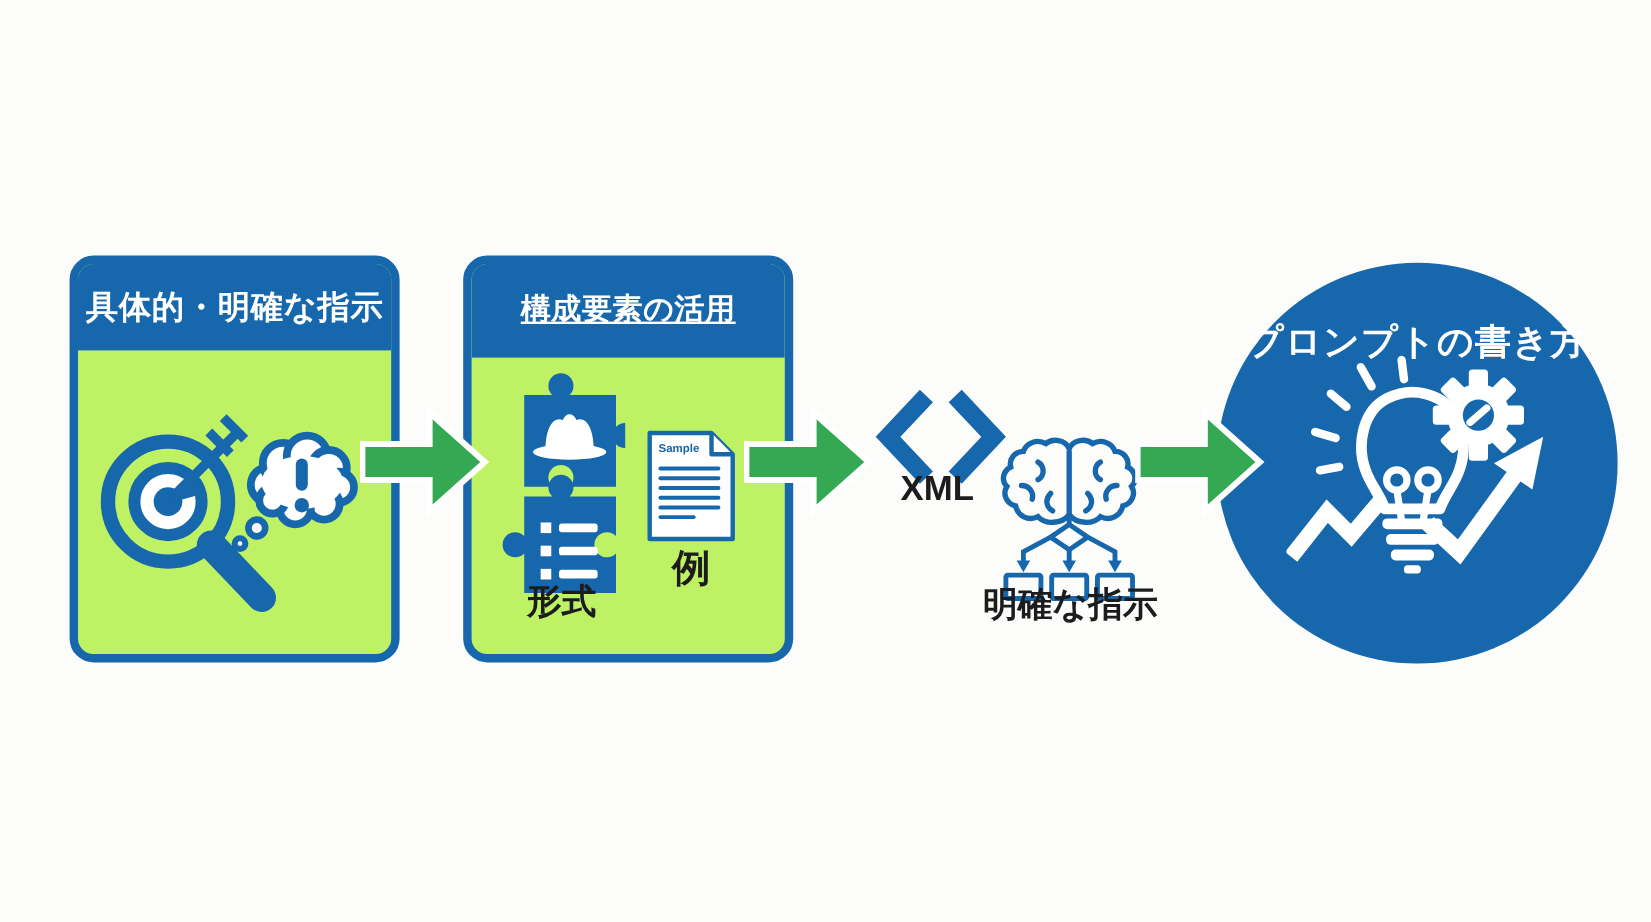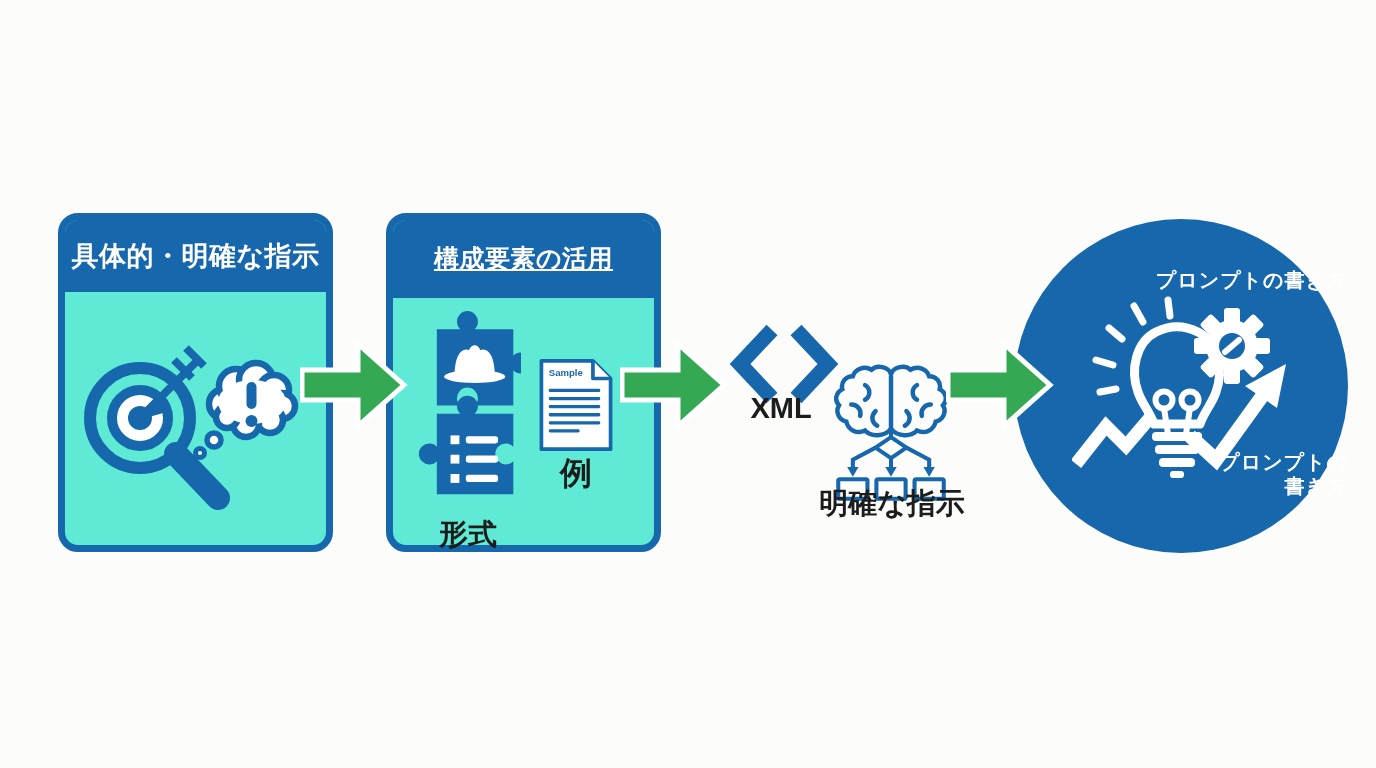--- a/index.html
+++ b/index.html
@@ -3,43 +3,43 @@
 <meta charset="utf-8">
 <style>
   html,body{margin:0;padding:0;background:#e8e8e8;}
   .canvas{
     position:relative;width:1376px;height:768px;overflow:hidden;
     background:#fcfcfa;
     font-family:"Liberation Sans","DejaVu Sans",sans-serif;
   }
   .stage{
     position:absolute;top:213px;width:275px;height:339px;
-    background:#5eead4;border:7px solid #1667ac;border-radius:20px;
+    background:#bef264;border:7px solid #1667ac;border-radius:20px;
     overflow:hidden;box-sizing:border-box;z-index:2;
   }
   .stage-header{
     background:#1667ac;color:#ffffff;font-weight:700;
     display:flex;flex-direction:column;align-items:center;justify-content:center;
     text-align:center;letter-spacing:0.5px;
   }
   .h1line{height:72px;font-size:27px;}
   .h2line{height:78px;font-size:25px;line-height:1.26;text-decoration:underline;}
   .stage-body{position:relative;width:100%;height:100%;}
   .caption{
     position:absolute;transform:translateX(-50%);
     color:#1c1c1c;font-size:29px;font-weight:800;white-space:nowrap;z-index:3;
   }
   .arrow{position:absolute;z-index:6;}
   .result-circle{
     position:absolute;left:1014px;top:219px;width:334px;height:334px;
     background:#1667ac;border-radius:50%;z-index:4;
   }
   .circle-text{
-    position:absolute;left:0;width:100%;text-align:right;color:#ffffff;
-    font-weight:800;font-size:20px;line-height:1.2;letter-spacing:1px;z-index:5;
+    position:absolute;left:0;width:100%;text-align:center;color:#ffffff;
+    font-weight:800;font-size:30px;line-height:1.2;letter-spacing:1px;z-index:5;
   }
   .icon-abs{position:absolute;z-index:2;}
   svg{display:block;}
 </style>
 </head>
 <body>
 
 <div class="canvas">
 
   <div class="stage" style="left:58px;">
@@ -116,21 +116,21 @@
       <rect x="16" y="44" width="70" height="4.5" rx="2"></rect>
       <rect x="16" y="55" width="70" height="4.5" rx="2"></rect>
       <rect x="16" y="66" width="70" height="4.5" rx="2"></rect>
       <rect x="16" y="77" width="70" height="4.5" rx="2"></rect>
       <rect x="16" y="88" width="70" height="4.5" rx="2"></rect>
       <rect x="16" y="99" width="42" height="4.5" rx="2"></rect>
     </g>
   </svg>
 
   <div class="caption" style="left:576px;top:452px;font-size:32px;">例</div>
-  <div class="caption" style="left:468px;top:515px;">形式</div>
+  <div class="caption" style="left:468px;top:482px;">形式</div>
 
 
   <svg class="icon-abs" style="left:728px;top:324px;z-index:3;" width="112" height="80" viewBox="0 0 112 80">
     <polyline points="44,6 12,40 44,74" fill="none" stroke="#1667ac" stroke-width="15" stroke-linejoin="miter"></polyline>
     <polyline points="68,6 100,40 68,74" fill="none" stroke="#1667ac" stroke-width="15" stroke-linejoin="miter"></polyline>
   </svg>
   <div class="caption" style="left:781px;top:392px;">XML</div>
 
   <svg class="icon-abs" style="left:822px;top:364px;z-index:3;" width="138" height="138" viewBox="0 0 170 170">
     <g id="bh" stroke="#1667ac" stroke-width="5.5" fill="none" stroke-linecap="round">
@@ -207,24 +207,20 @@
       <circle r="13" fill="#1667ac"></circle>
       <line x1="-7" y1="6" x2="7" y2="-6" stroke="#ffffff" stroke-width="6" stroke-linecap="round"></line>
     </g>
 
     <g>
       <polyline points="118,142 144,166 196,94" fill="none" stroke="#ffffff" stroke-width="14" stroke-linejoin="miter"></polyline>
       <polygon points="214,70 205,114 173,92" fill="#ffffff"></polygon>
     </g>
   </svg>
 
-  <div class="circle-text" style="left:1014px;width:334px;top:450px;">
-    <div>プロンプトの</div>
-    <div>書き方</div>
-  </div>
 
   <svg class="arrow" style="left:300px;top:336px;" width="108" height="98" viewBox="0 0 108 98">
     <polygon points="2,34 58,34 58,8 104,49 58,90 58,64 2,64" fill="#35a854" stroke="#ffffff" stroke-width="5" stroke-linejoin="miter"></polygon>
   </svg>
   <svg class="arrow" style="left:620px;top:336px;" width="108" height="98" viewBox="0 0 108 98">
     <polygon points="2,34 58,34 58,8 104,49 58,90 58,64 2,64" fill="#35a854" stroke="#ffffff" stroke-width="5" stroke-linejoin="miter"></polygon>
   </svg>
   <svg class="arrow" style="left:946px;top:336px;" width="108" height="98" viewBox="0 0 108 98">
     <polygon points="2,34 58,34 58,8 104,49 58,90 58,64 2,64" fill="#35a854" stroke="#ffffff" stroke-width="5" stroke-linejoin="miter"></polygon>
   </svg>

